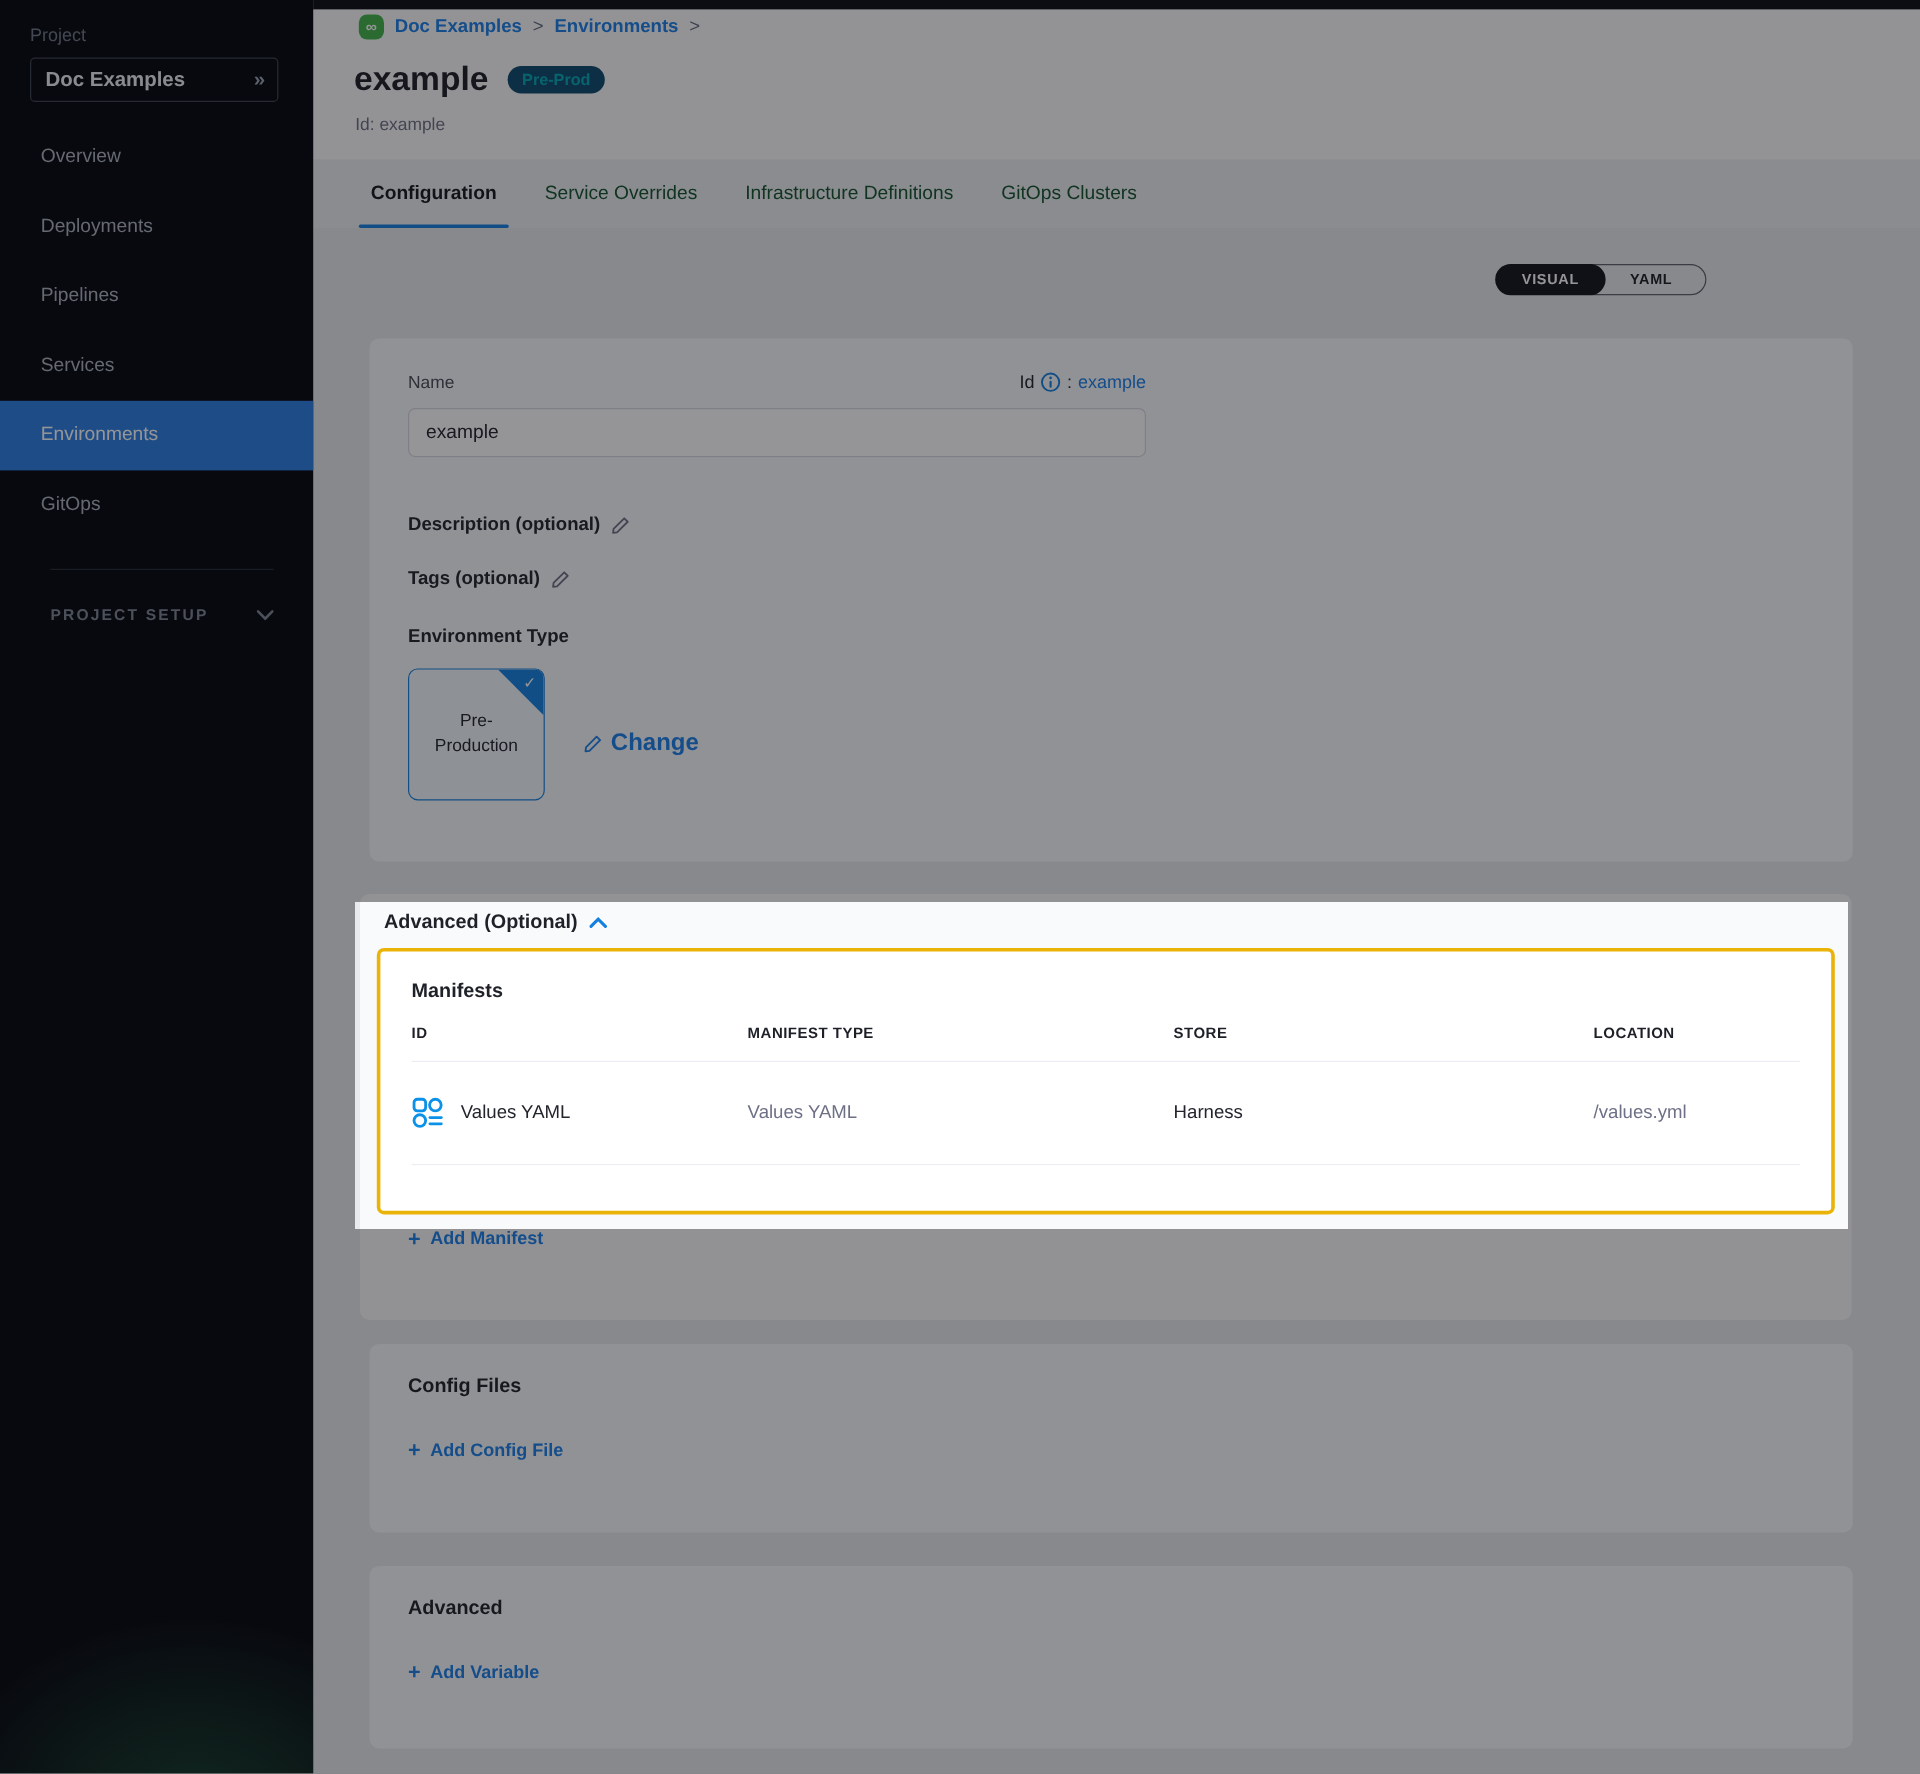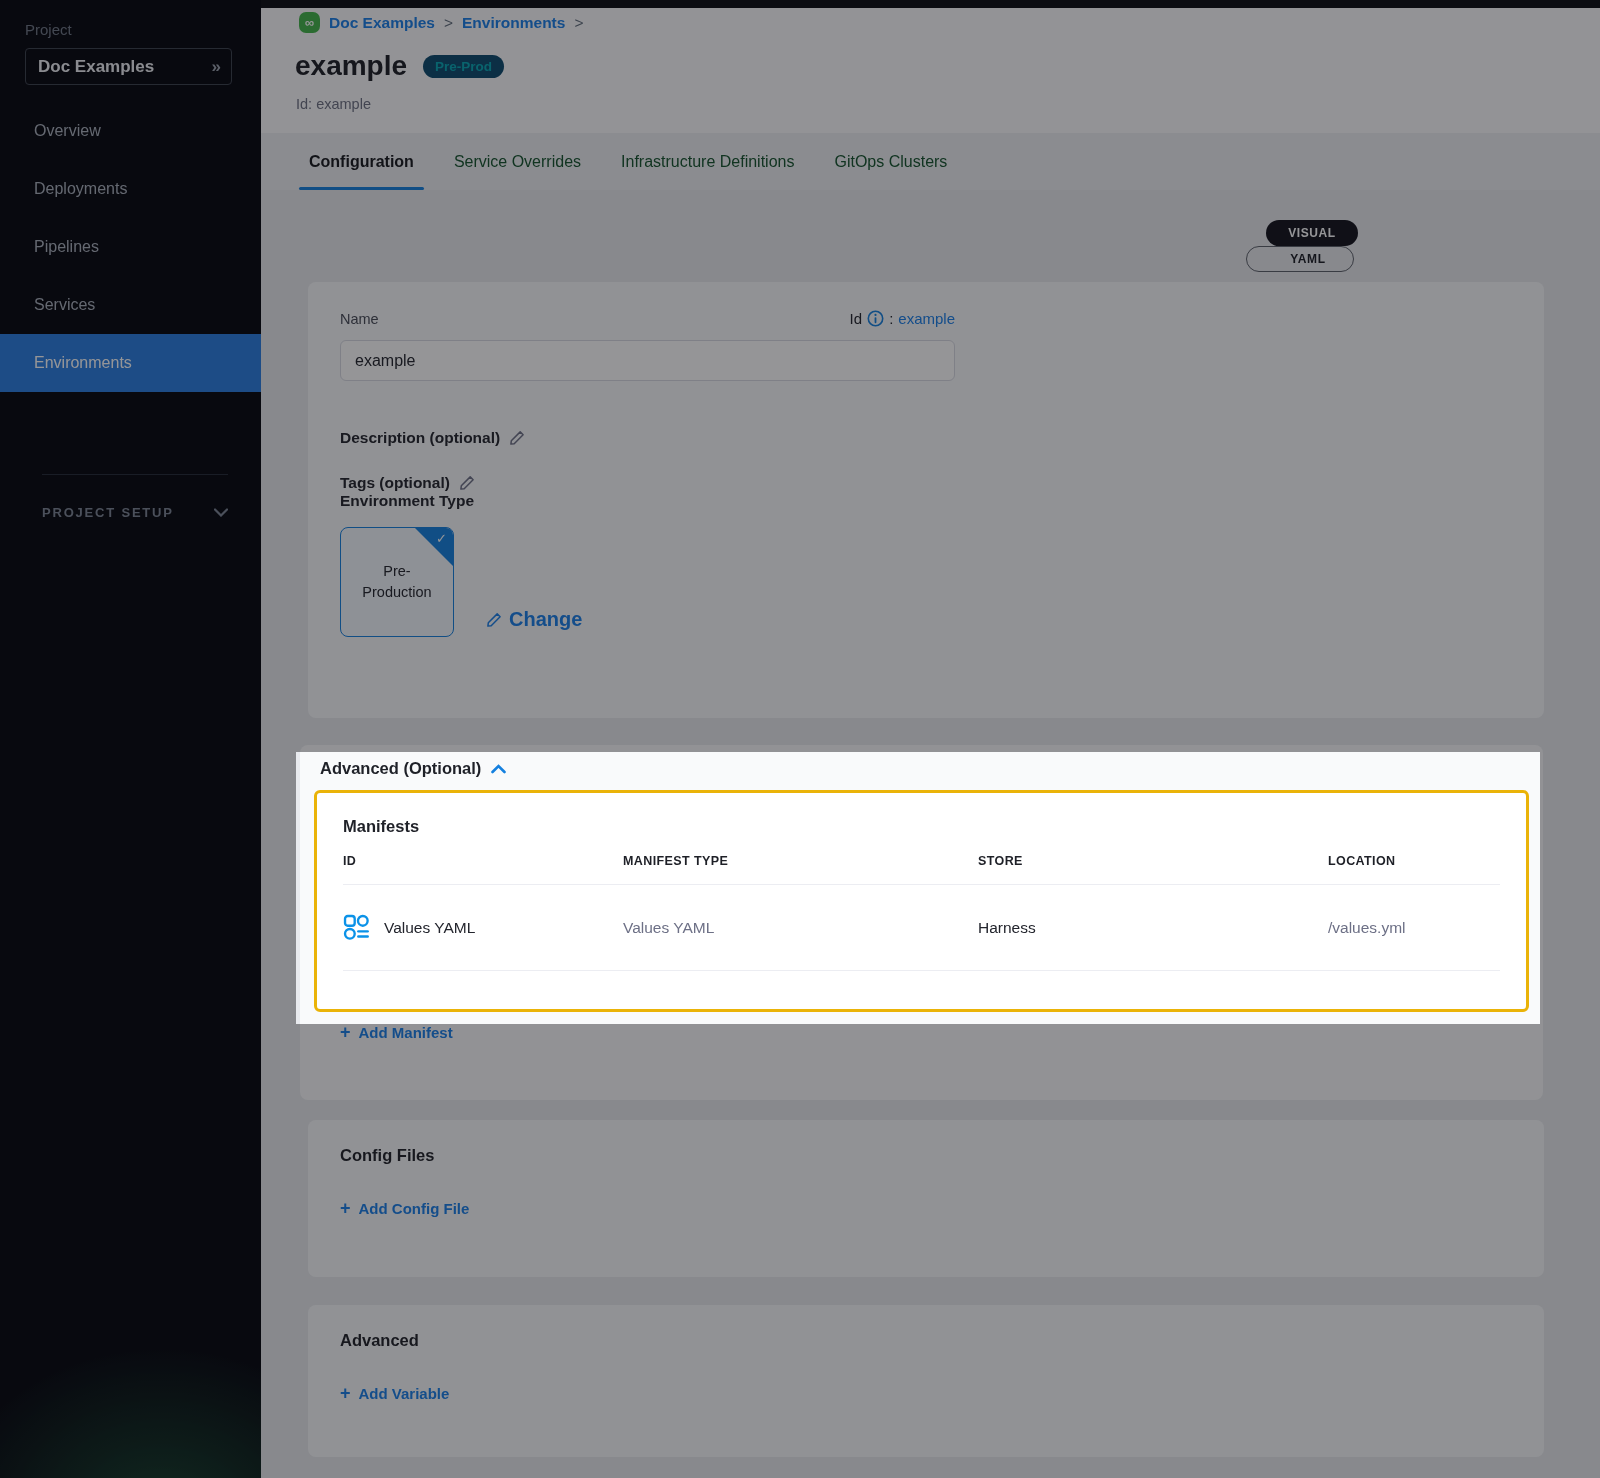--- a/index.html
+++ b/index.html
@@ -74,21 +74,21 @@
     position:relative; margin-right:36px; padding:0 2px;
     display:flex; align-items:center; font-size:16px; color:#14532d; cursor:pointer;
   }
   .tab.active { font-weight:700; color:#16181d; }
   .tab.active::after {
     content:""; position:absolute; left:-8px; right:-8px; bottom:0; height:3px;
     background:#1580df; border-radius:2px;
   }
 
   
-  .vtoggle { position:absolute; left:985px; top:220px; display:flex; align-items:center; z-index:3;flex-direction:column; }
+  .vtoggle { position:absolute; left:985px; top:220px; display:flex; align-items:center; z-index:3; }
   .vt-seg { height:26px; display:flex; align-items:center; justify-content:center; font-size:12px; font-weight:700; letter-spacing:.6px; cursor:pointer; }
   .vt-yaml {
     width:108px; border:1px solid #5b6069; border-radius:13px; color:#1b1d24;
     padding-left:16px; background:transparent;
   }
   .vt-visual {
     width:92px; border-radius:13px; background:#12131c; color:#ffffff;
     margin-right:-24px; position:relative; z-index:1;
   }
 
@@ -99,21 +99,21 @@
   .fld-label { font-size:14.5px; color:#474b57; }
   .bold-label { font-size:15.5px; font-weight:700; color:#23252d; display:flex; align-items:center; gap:9px; }
   .name-row { display:flex; justify-content:space-between; width:615px; align-items:center; }
   .id-chip { display:flex; align-items:center; gap:5px; font-size:15px; color:#23252d; font-weight:500; }
   .id-chip .lnk { color:#1a7fe8; cursor:pointer; }
   .name-input {
     margin-top:13px; width:615px; height:41px; background:#ffffff;
     border:1px solid #d8dae3; border-radius:6px; padding:0 14px;
     font-size:16px; color:#23252d; font-family:inherit;
   }
-  .mt-desc { margin-top:48px; } .mt-tags { margin-top:27px; } .mt-env { }
+  .mt-desc { margin-top:48px; } .mt-tags { margin-top:27px; } .mt-env { margin-top:30px; }
   .pencil { display:inline-flex; cursor:pointer; }
   .env-tile {
     position:relative; margin-top:17px; width:114px; height:110px;
     background:#f3f8fd; border:1.6px solid #1580df; border-radius:8px;
     overflow:hidden; cursor:pointer;
     display:flex; align-items:center; justify-content:center; text-align:center;
     font-size:14.5px; color:#23252d; padding:0 10px; line-height:1.45;
   }
   .env-tile::before {
     content:""; position:absolute; top:0; right:0;
@@ -173,20 +173,21 @@
     <div class="proj-select">
       <span class="pname">Doc Examples</span>
       <span class="chev2">»</span>
     </div>
     <ul class="nav">
       <li>Overview</li>
       <li>Deployments</li>
       <li>Pipelines</li>
       <li>Services</li>
       <li class="active">Environments</li>
+      <li>GitOps</li>
     </ul>
     <div class="side-divider"></div>
     <div class="proj-setup">
       <span>PROJECT SETUP</span>
       <svg width="14" height="9" viewBox="0 0 14 9" fill="none" stroke-width="2.2" stroke-linecap="round">
           <path d="M1 1.5 L7 7.5 L13 1.5"></path>
         </svg>
     </div>
   </aside>
 

